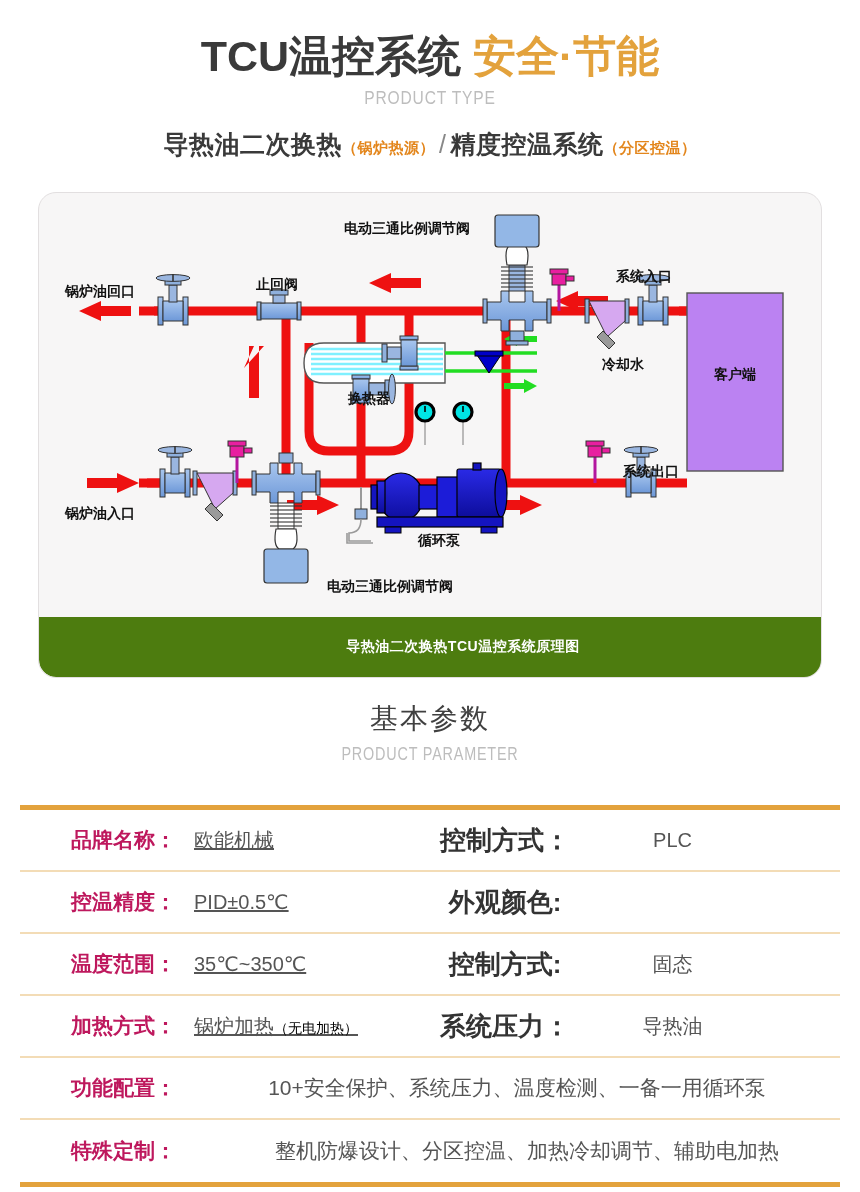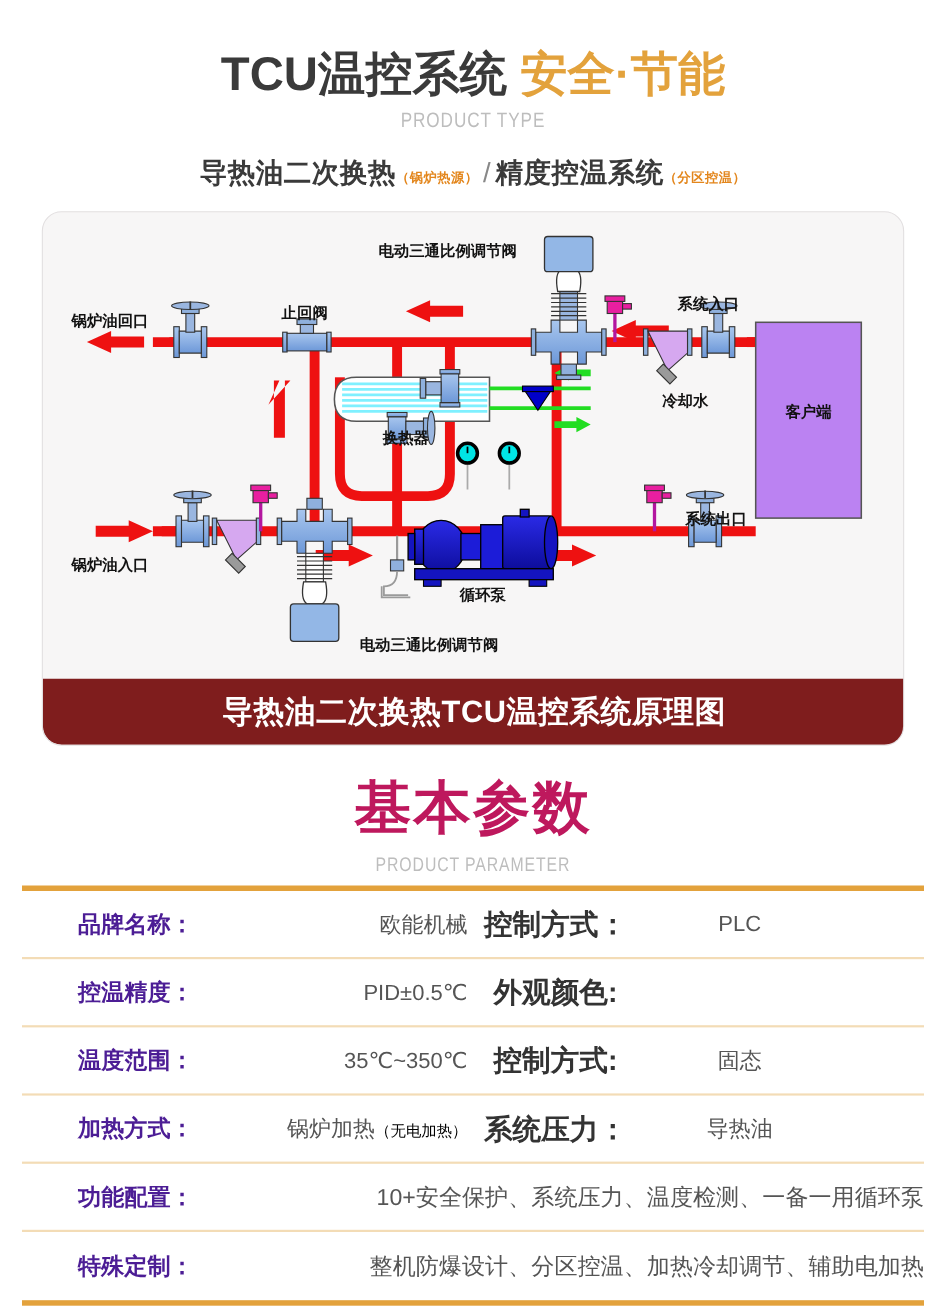--- a/index.html
+++ b/index.html
@@ -5,92 +5,92 @@
 <style>
   html,body{margin:0;padding:0;}
   body{
     width:860px;height:1192px;
     background:#ffffff;
     font-family:"Liberation Sans","DejaVu Sans",sans-serif;
     overflow:hidden;
     position:relative;
   }
   
-  .header{padding-top:34px;text-align:center;margin-top:12px;}
+  .header{padding-top:34px;text-align:center;}
   .h-title{
     font-size:43px;font-weight:bold;color:#3a3a3a;letter-spacing:0px;
     line-height:1.05;
   }
   .h-title .accent{color:#e3a23c;}
   .h-sub{
     font-size:19px;color:#bdbdbd;letter-spacing:1px;margin-top:8px;
     font-family:"Liberation Sans Narrow","Liberation Sans",sans-serif;
     transform:scaleX(.82);
   }
   .h-line2{
     margin-top:19px;font-size:25px;font-weight:bold;color:#3a3a3a;
     letter-spacing:.5px;
   }
-  .h-line2 .sm{font-size:12px;color:#e3861c;font-weight:bold;}
+  .h-line2 .sm{font-size:15px;color:#e3861c;font-weight:bold;}
   .h-line2 .slash{color:#888;font-weight:normal;padding:0 4px;}
 
   
   .card{
     position:absolute;left:38px;top:192px;width:784px;height:486px;
     border:1px solid #e2dfe0;border-radius:18px;background:#f7f6f6;
     box-sizing:border-box;overflow:hidden;
   }
   .card-canvas{position:absolute;left:0;top:0;width:784px;height:426px;}
   .card-caption{
     position:absolute;left:0;bottom:0;width:784px;height:60px;
-    background:#7f1d1d;color:#ffffff;
+    background:#4d7c0f;color:#ffffff;
     display:flex;align-items:center;justify-content:center;
-    font-size:28px;font-weight:bold;letter-spacing:.5px;
-    border-bottom-left-radius:17px;border-bottom-right-radius:17px;
+    font-size:14px;font-weight:bold;letter-spacing:.5px;
+    border-bottom-left-radius:17px;border-bottom-right-radius:17px;padding-left:32px;
   }
 
   
   .sect{text-align:center;position:absolute;left:0;top:700px;width:860px;}
-  .sect-cn{font-size:52px;font-weight:bold;color:#be185d;letter-spacing:2px;}
+  .sect-cn{font-size:28px;font-weight:normal;color:#404040;letter-spacing:2px;}
   .sect-en{
     font-size:18px;color:#bdbdbd;letter-spacing:1px;margin-top:6px;
     font-family:"Liberation Sans Narrow","Liberation Sans",sans-serif;
     transform:scaleX(.8);
   }
 
   
   .ptable{
     position:absolute;left:20px;top:805px;width:820px;
     border-top:5px solid #e3a23c;border-bottom:5px solid #e3a23c;
     box-sizing:border-box;
   }
   .prow{
     display:flex;align-items:center;height:62px;
     border-bottom:2px solid #f3dcb6;box-sizing:border-box;
   }
   .prow:last-child{border-bottom:none;gap:20px;}
   .pk{
     width:170px;text-align:right;padding-right:14px;
-    font-size:21px;font-weight:bold;color:#4c1d95;box-sizing:border-box;
+    font-size:21px;font-weight:bold;color:#be185d;box-sizing:border-box;
   }
   .pv{
-    width:235px;text-align:right;font-size:20px;color:#555;
-    box-sizing:border-box;padding-left:4px;
+    width:235px;text-align:left;font-size:20px;color:#555;
+    box-sizing:border-box;padding-left:4px;text-decoration:underline;
   }
   .pv .tiny{font-size:14px;color:#000000;}
   .pk2{
     width:160px;text-align:center;font-size:26px;font-weight:bold;color:#333;
     box-sizing:border-box;
   }
   .pv2{
     flex:1;text-align:center;font-size:20px;color:#555;
     box-sizing:border-box;padding-right:80px;
   }
   .pv-wide{
-    flex:1;text-align:right;font-size:21px;color:#555;box-sizing:border-box;
+    flex:1;text-align:center;font-size:21px;color:#555;box-sizing:border-box;
     padding-left:4px;
   }
 </style>
 </head>
 <body>
 
 <div class="header">
   <div class="h-title">
     <span>TCU温控系统</span>
     <span class="accent">安全·节能</span>

